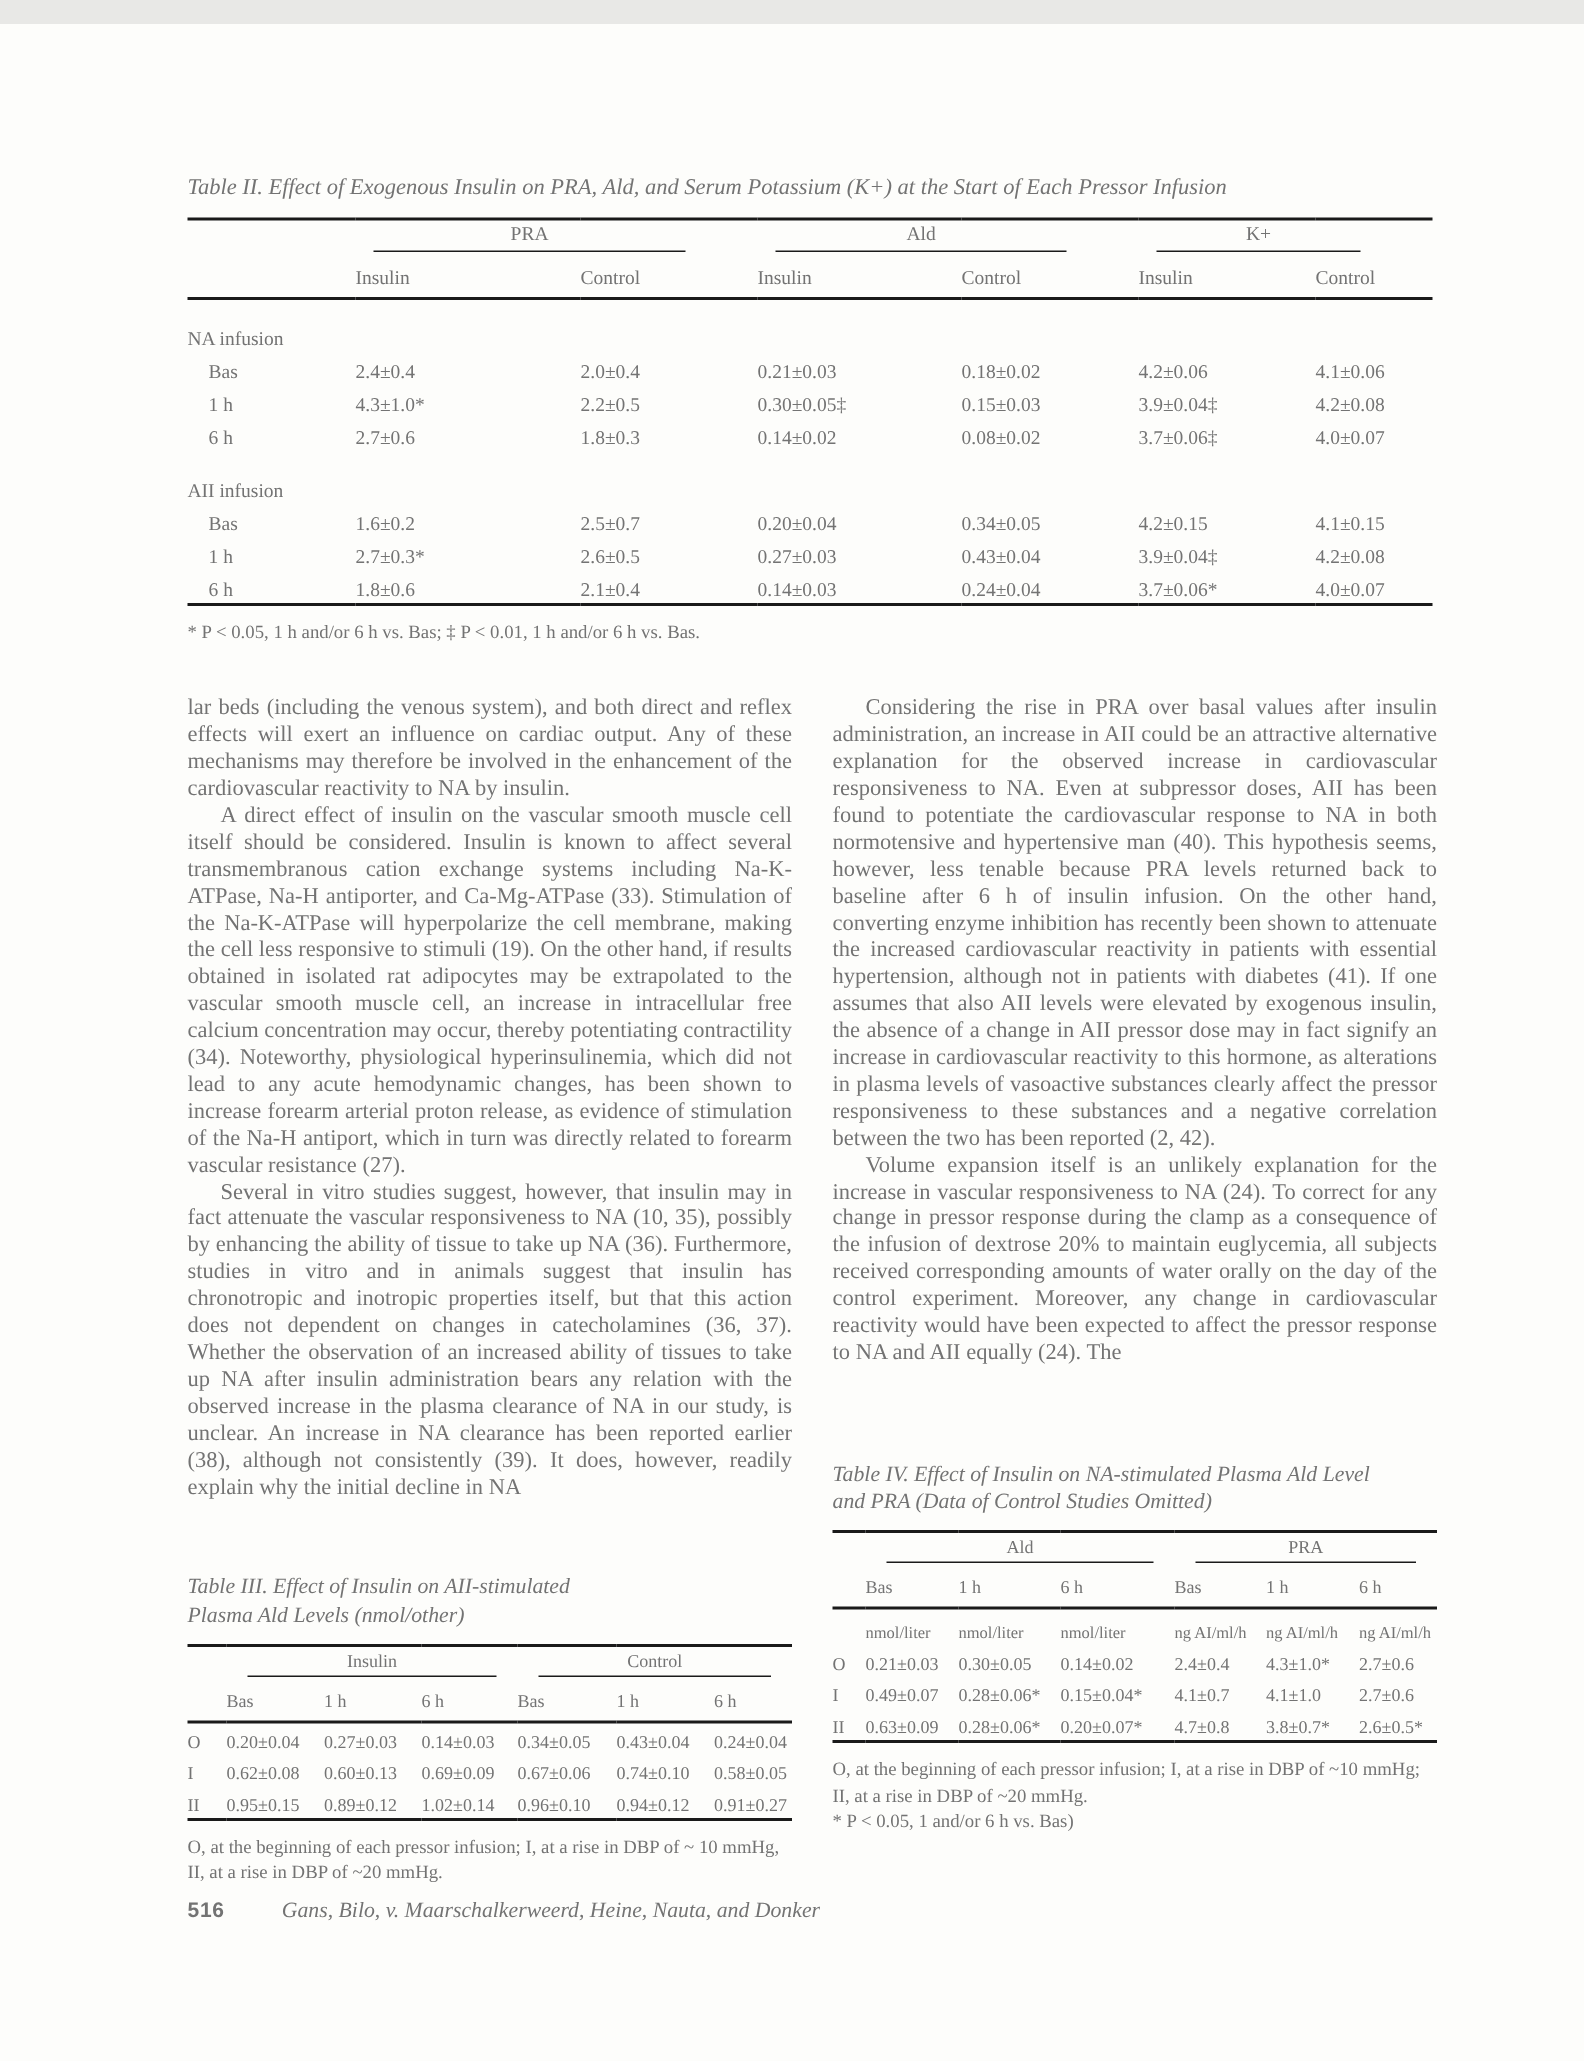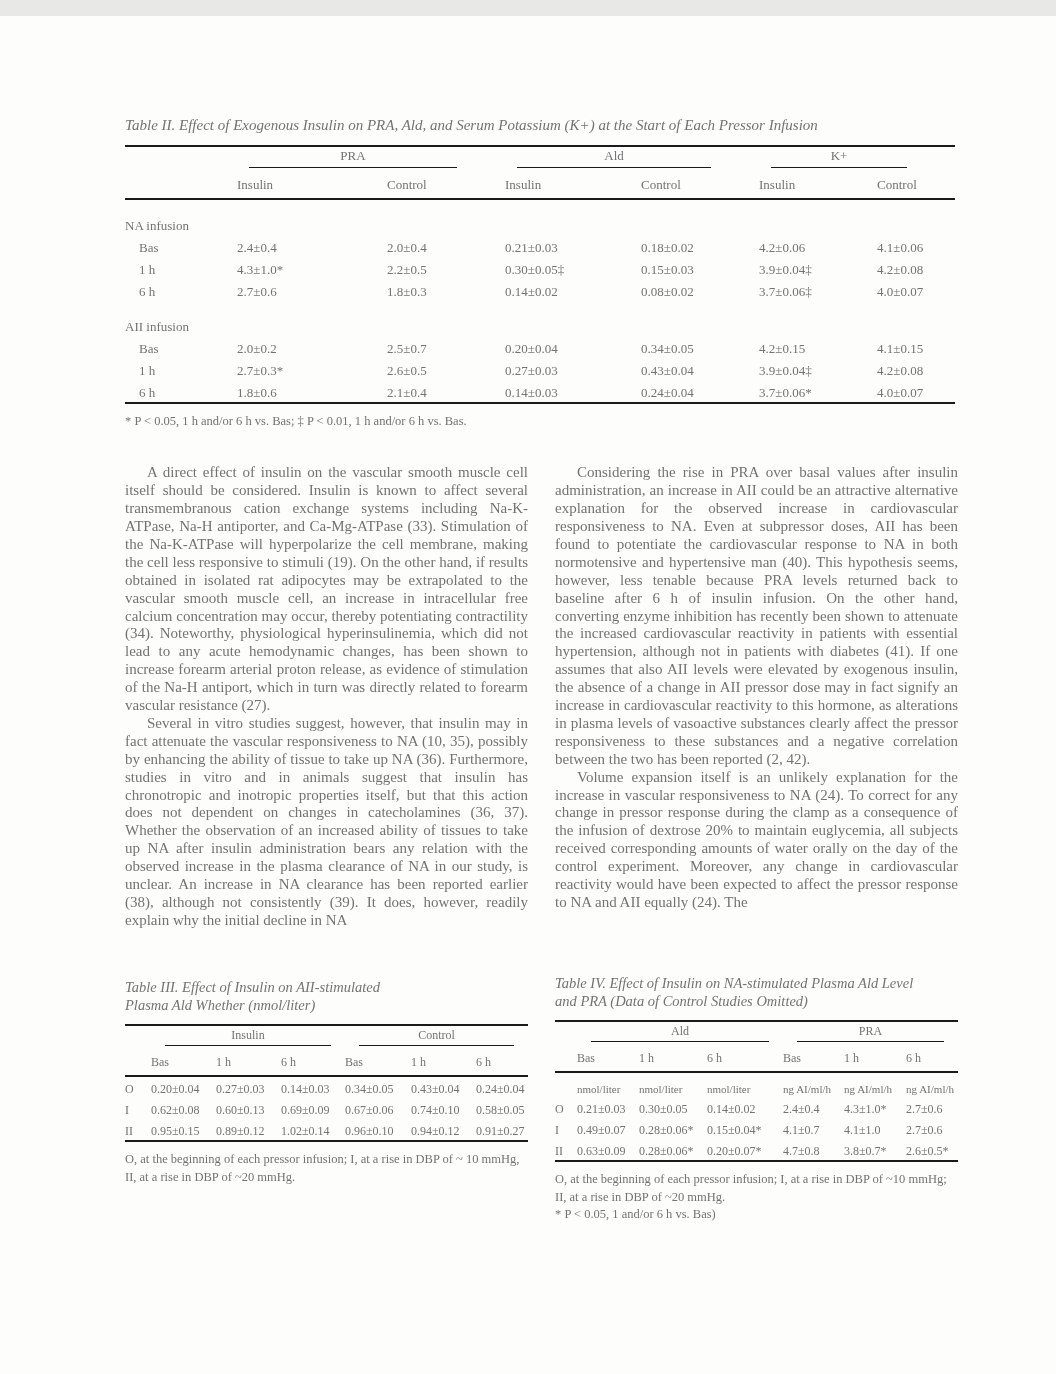--- a/index.html
+++ b/index.html
@@ -122,21 +122,21 @@
           <td>0.14±0.02</td>
           <td>0.08±0.02</td>
           <td>3.7±0.06‡</td>
           <td>4.0±0.07</td>
         </tr>
         <tr class="section">
           <td colspan="7">AII infusion</td>
         </tr>
         <tr>
           <td class="rowlab">Bas</td>
-          <td>2.0±0.2</td>
+          <td>1.6±0.2</td>
           <td>2.5±0.7</td>
           <td>0.20±0.04</td>
           <td>0.34±0.05</td>
           <td>4.2±0.15</td>
           <td>4.1±0.15</td>
         </tr>
         <tr>
           <td class="rowlab">1 h</td>
           <td>2.7±0.3*</td>
           <td>2.6±0.5</td>
@@ -156,26 +156,27 @@
         </tr>
       </tbody>
     </table>
     <p class="footnote">* P &lt; 0.05, 1 h and/or 6 h vs. Bas; ‡ P &lt; 0.01, 1 h and/or 6 h vs. Bas.</p>
   </div>
 
   <div class="cols">
 
     <div class="col">
       <div class="bodytext">
+        <p>lar beds (including the venous system), and both direct and reflex effects will exert an influence on cardiac output. Any of these mechanisms may therefore be involved in the enhancement of the cardiovascular reactivity to NA by insulin.</p>
         <p class="indent">A direct effect of insulin on the vascular smooth muscle cell itself should be considered. Insulin is known to affect several transmembranous cation exchange systems including Na-K-ATPase, Na-H antiporter, and Ca-Mg-ATPase (33). Stimulation of the Na-K-ATPase will hyperpolarize the cell membrane, making the cell less responsive to stimuli (19). On the other hand, if results obtained in isolated rat adipocytes may be extrapolated to the vascular smooth muscle cell, an increase in intracellular free calcium concentration may occur, thereby potentiating contractility (34). Noteworthy, physiological hyperinsulinemia, which did not lead to any acute hemodynamic changes, has been shown to increase forearm arterial proton release, as evidence of stimulation of the Na-H antiport, which in turn was directly related to forearm vascular resistance (27).</p>
         <p class="indent">Several in vitro studies suggest, however, that insulin may in fact attenuate the vascular responsiveness to NA (10, 35), possibly by enhancing the ability of tissue to take up NA (36). Furthermore, studies in vitro and in animals suggest that insulin has chronotropic and inotropic properties itself, but that this action does not dependent on changes in catecholamines (36, 37). Whether the observation of an increased ability of tissues to take up NA after insulin administration bears any relation with the observed increase in the plasma clearance of NA in our study, is unclear. An increase in NA clearance has been reported earlier (38), although not consistently (39). It does, however, readily explain why the initial decline in NA</p>
       </div>
 
       <div class="t3-block">
-        <p class="tbl-title small-title"><span>Table III. Effect of Insulin on AII-stimulated</span><br><span>Plasma Ald Whether (nmol/liter)</span></p>
+        <p class="tbl-title small-title"><span>Table III. Effect of Insulin on AII-stimulated</span><br><span>Plasma Ald Levels (nmol/other)</span></p>
         <table class="t3">
           <colgroup>
             <col style="width:26px">
             <col style="width:65px">
               <col style="width:65px">
               <col style="width:64px">
             <col style="width:66px">
               <col style="width:65px">
               <col style="width:52px">
           </colgroup>
@@ -309,14 +310,17 @@
               <td>2.6±0.5*</td>
             </tr>
           </tbody>
         </table>
         <p class="footnote" style="white-space:normal; margin-bottom:0">O, at the beginning of each pressor infusion; I, at a rise in DBP of ~10 mmHg; II, at a rise in DBP of ~20 mmHg.</p>
         <p class="footnote" style="margin-top:0">* P &lt; 0.05, 1 and/or 6 h vs. Bas)</p>
       </div>
     </div>
   </div>
 
+  <div class="footer">
+    <span class="pagenum">516</span><span class="authors">Gans, Bilo, v. Maarschalkerweerd, Heine, Nauta, and Donker</span>
+  </div>
 
 </div>
 
 </body></html>

